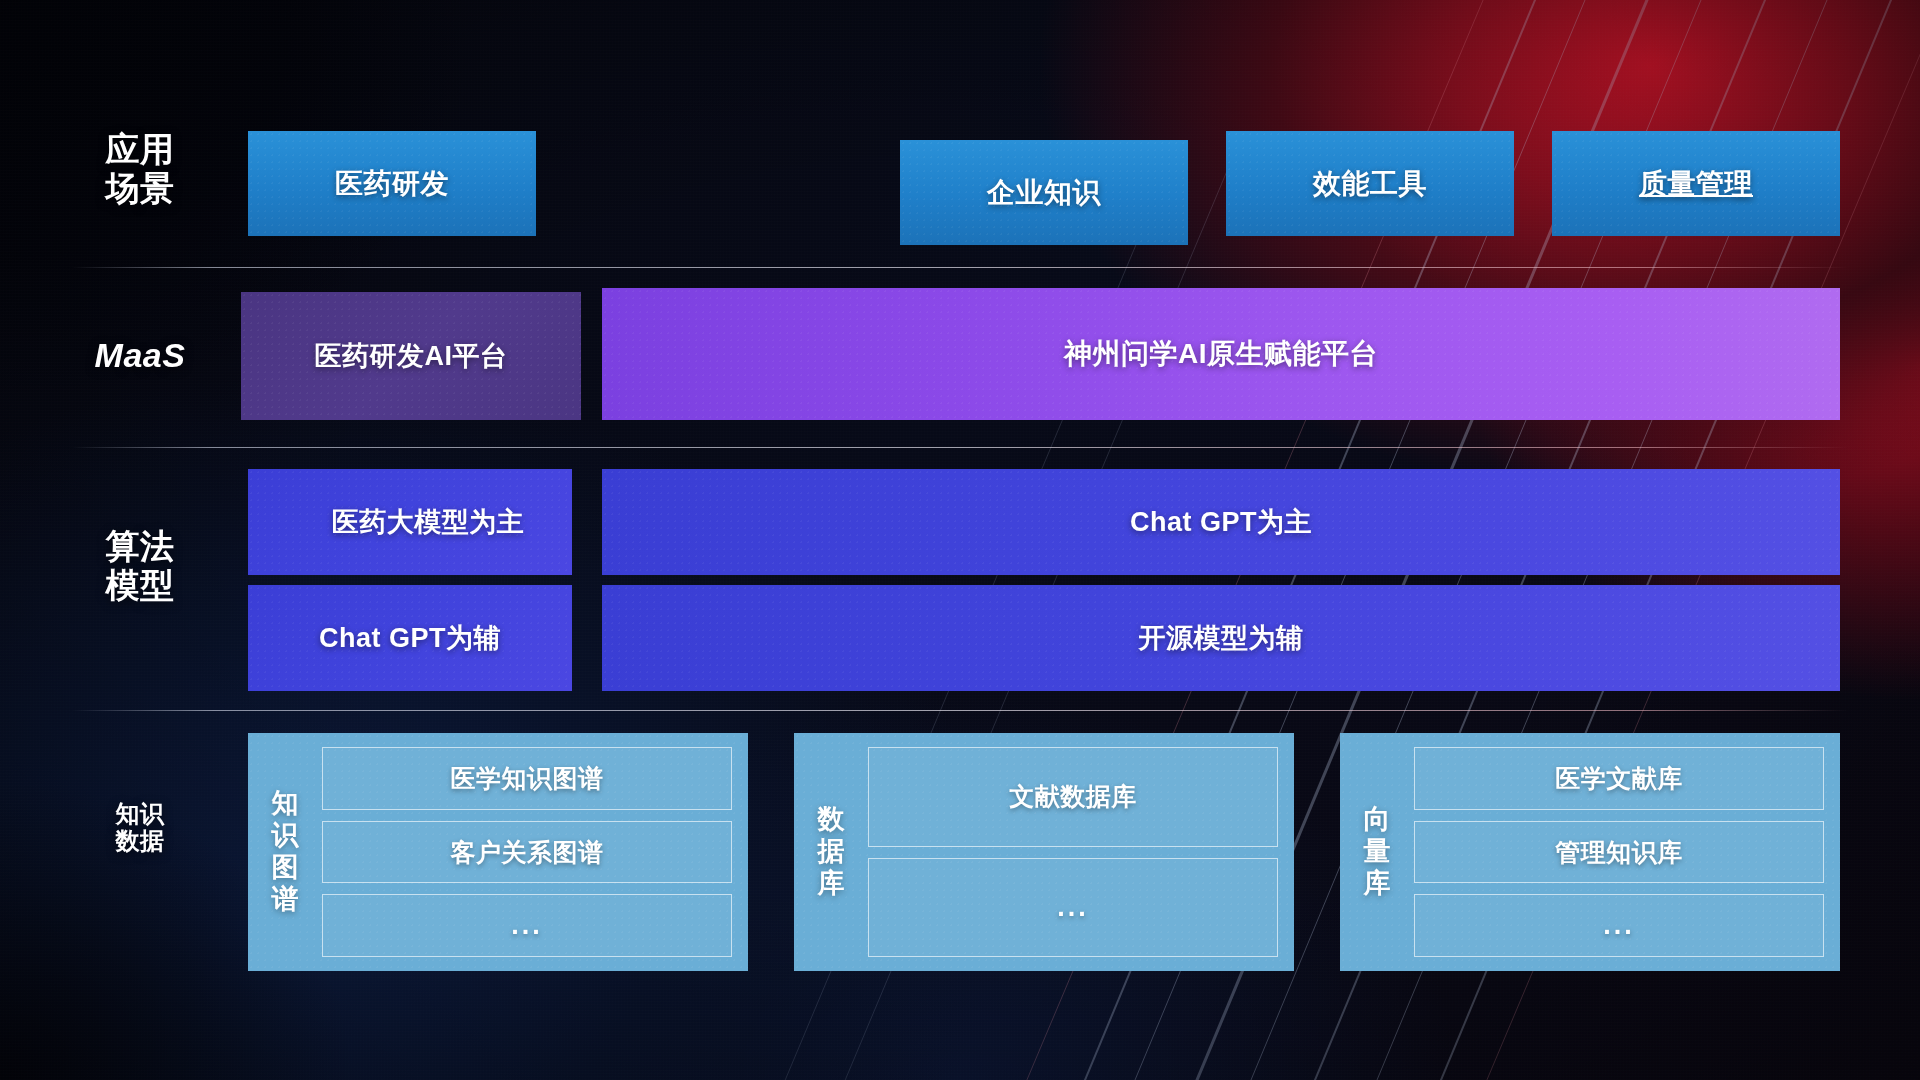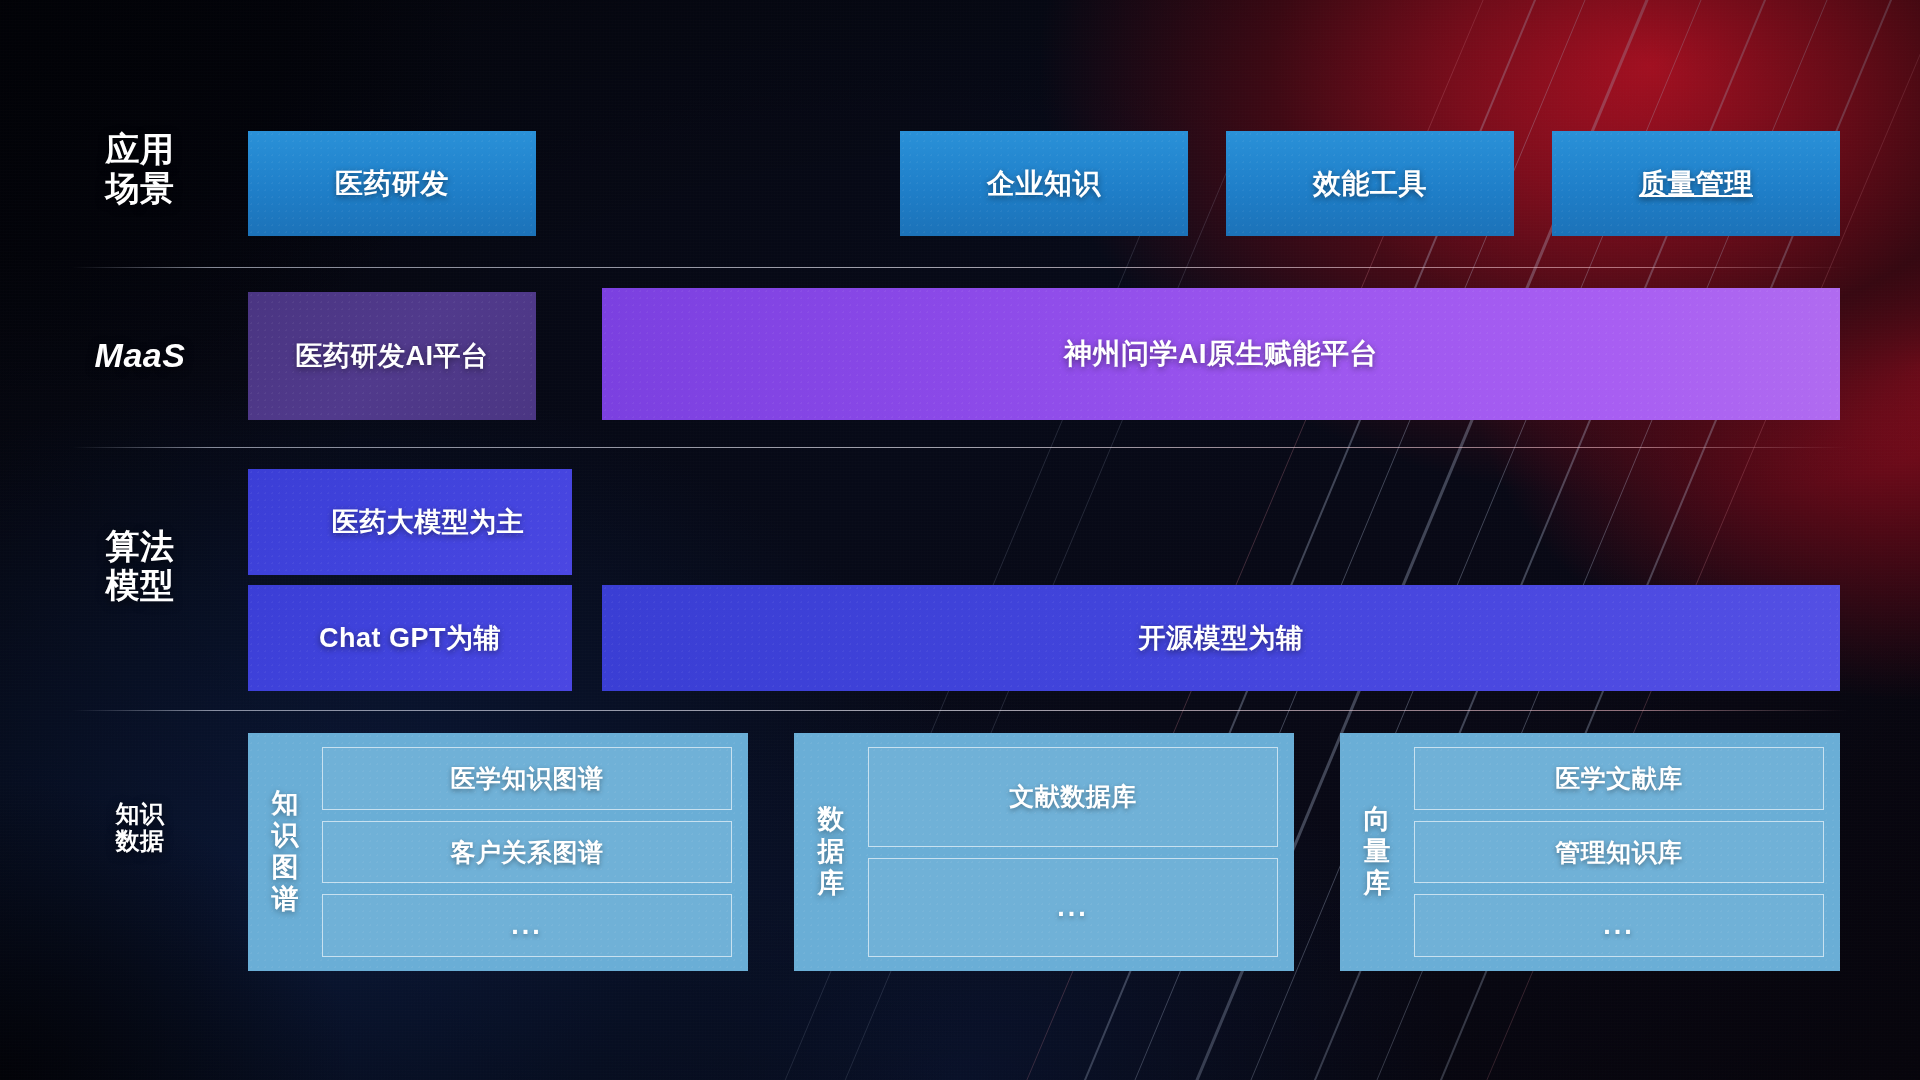--- a/index.html
+++ b/index.html
@@ -174,36 +174,37 @@
   </div>
   <div class="bg-noise"></div>
   <div class="bg-vignette"></div>
 </div>
 
 <div id="stage">
 
   <div class="row-label" style="left:80px; top:130px; width:120px; font-size:34px;">应用<br>场景</div>
 
   <div class="cell app-box" style="left:248px; top:131px; width:288px; height:105px;">医药研发</div>
-  <div class="cell app-box" style="left:900px; top:131px; width:288px; height:105px;">企业知识</div>
+  <div class="cell app-box" style="left:900px; top:140px; width:288px; height:105px;">企业知识</div>
   <div class="cell app-box" style="left:1226px; top:131px; width:288px; height:105px;">效能工具</div>
   <div class="cell app-box" style="left:1552px; top:131px; width:288px; height:105px;text-decoration:underline;">质量管理</div>
 
   <div class="divider" style="left:72px; top:267px; width:1776px;"></div>
 
   <div class="row-label" style="left:80px; top:336px; width:120px; font-size:34px;font-style:italic;">MaaS</div>
 
-  <div class="cell maas-left" style="left:248px; top:292px; width:288px; height:128px;">医药研发AI平台</div>
+  <div class="cell maas-left" style="left:241px; top:292px; width:340px; height:128px;">医药研发AI平台</div>
   <div class="cell maas-right" style="left:602px; top:288px; width:1238px; height:132px;">神州问学AI原生赋能平台</div>
 
   <div class="divider" style="left:72px; top:447px; width:1776px;"></div>
 
   <div class="row-label" style="left:80px; top:527px; width:120px; font-size:34px;">算法<br>模型</div>
 
   <div class="cell algo-box" style="left:248px; top:469px; width:324px; height:106px;padding-left:36px;">医药大模型为主</div>
+  <div class="cell algo-wide" style="left:602px; top:469px; width:1238px; height:106px;">Chat GPT为主</div>
 
   <div class="cell algo-box" style="left:248px; top:585px; width:324px; height:106px;">Chat GPT为辅</div>
   <div class="cell algo-wide" style="left:602px; top:585px; width:1238px; height:106px;">开源模型为辅</div>
 
   <div class="divider" style="left:72px; top:710px; width:1776px;"></div>
 
   <div class="row-label" style="left:80px; top:800px; width:120px; font-size:24px;">知识<br>数据</div>
 
   <div class="kgroup" style="left:248px; top:733px; width:500px; height:238px;">
     <div class="kgroup-title">

